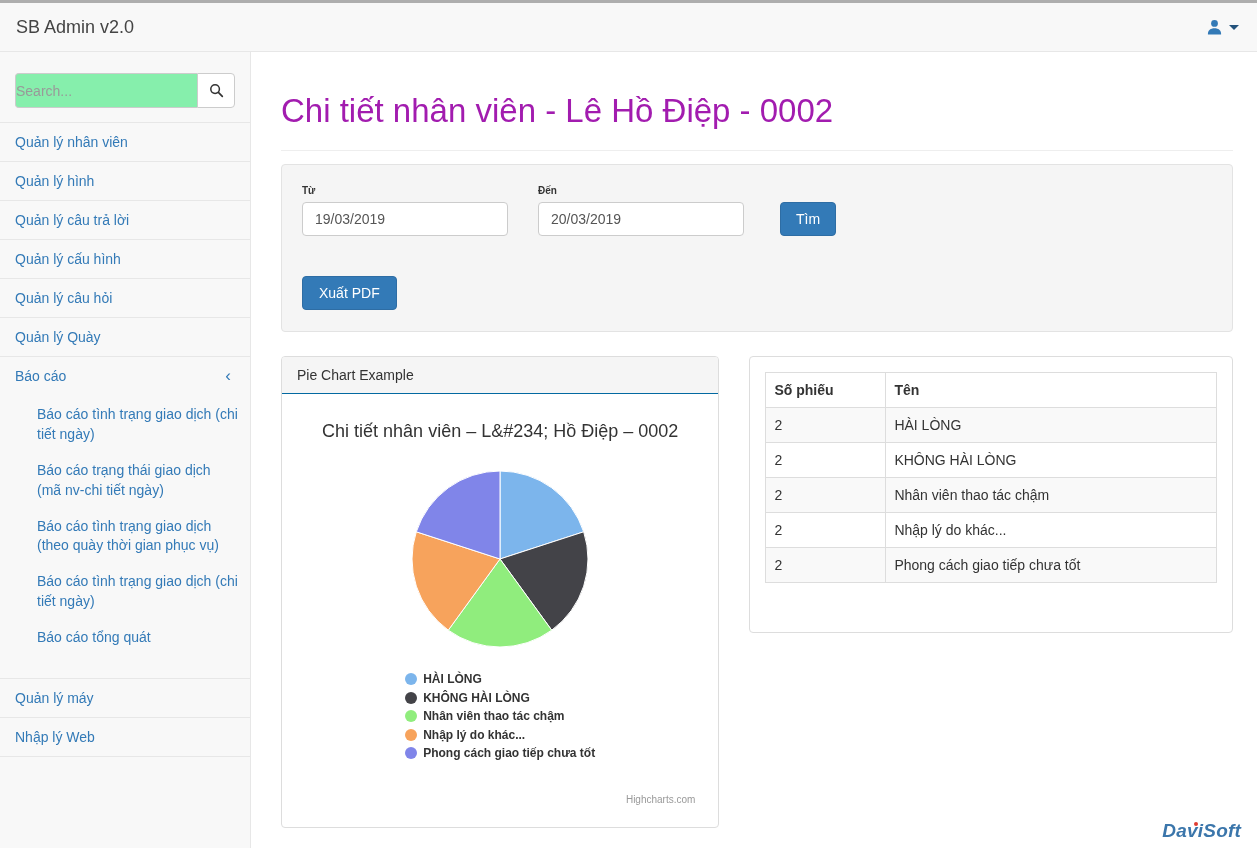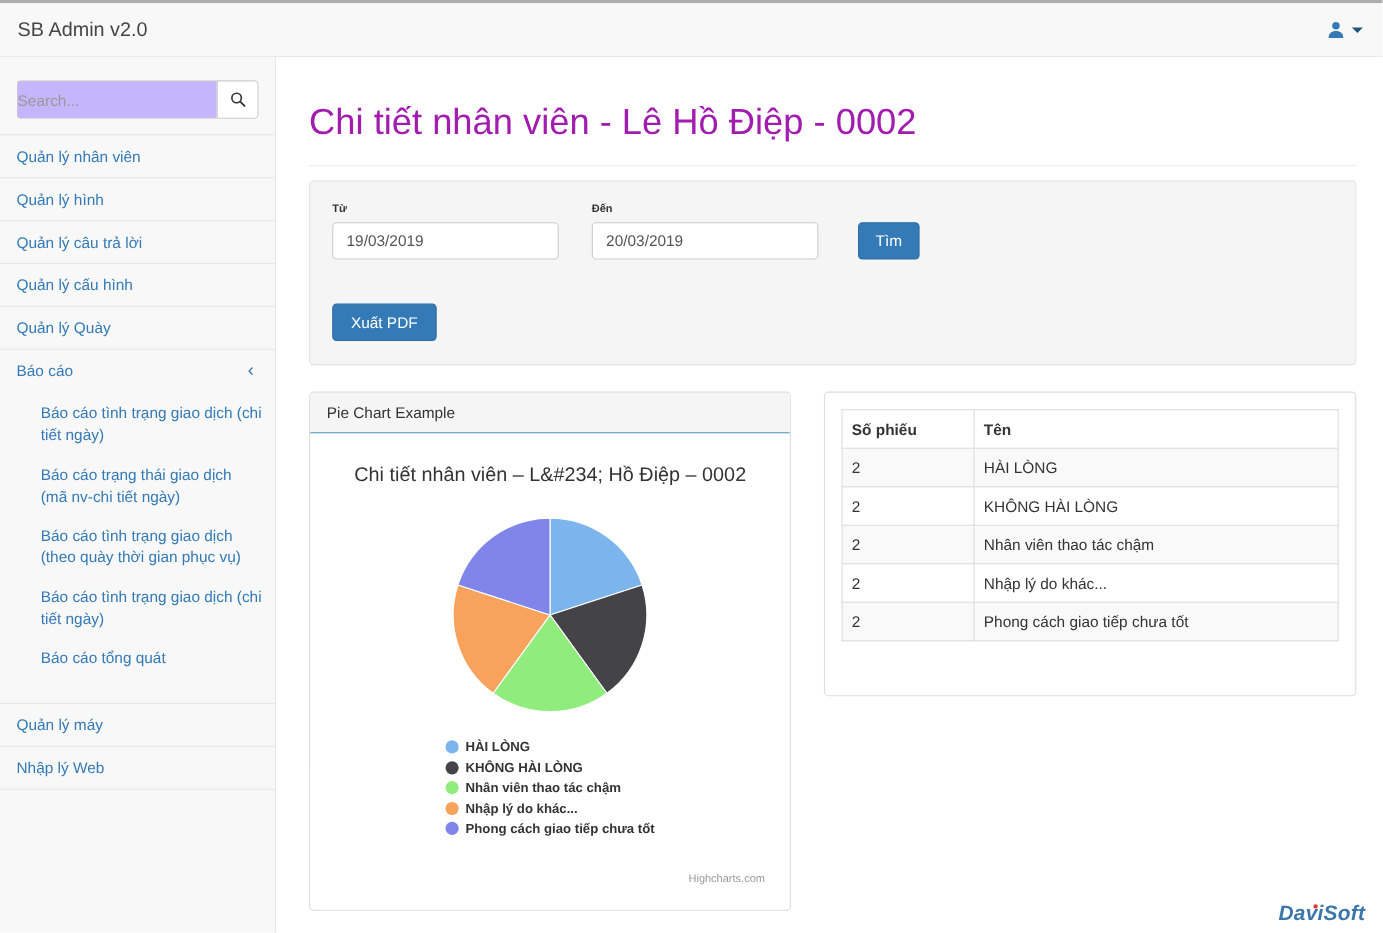--- a/index.html
+++ b/index.html
@@ -21,21 +21,21 @@
   .caret { width: 0; height: 0; border-left: 5px solid transparent; border-right: 5px solid transparent; border-top: 5px solid #23527c; }
   
   #sidebar {
     position: absolute; top: 52px; left: 0; bottom: 0; width: 251px;
     background: #f8f8f8; border-right: 1px solid #e7e7e7;
   }
   .search-wrap { display: flex; margin: 21px 15px 14px 15px; }
   .search-input {
     flex: 1; height: 35px; border: 1px solid #ccc; border-right: none;
     border-radius: 4px 0 0 4px; padding: 6px 0; font-size: 14px; color: #555;
-    background: #c4b5fd; outline: none; font-family: "Liberation Sans", sans-serif;
+    background: #86efac; outline: none; font-family: "Liberation Sans", sans-serif;
   }
   .search-input::placeholder { color: #999; }
   .search-btn {
     width: 40px; height: 35px; background: #fff; border: 1px solid #ccc;
     border-radius: 0 4px 4px 0; cursor: pointer; display: flex; align-items: center; justify-content: center;
   }
   #sidebar-menu { list-style: none; border-bottom: 1px solid #e7e7e7; }
   #sidebar-menu > li { border-top: 1px solid #e7e7e7; }
   #sidebar-menu > li > a {
     display: flex; justify-content: space-between; align-items: center;
@@ -153,20 +153,25 @@
         </a>
       </li>
       <li>
         <a>
           <span>Quản lý câu trả lời</span>
         </a>
       </li>
       <li>
         <a>
           <span>Quản lý cấu hình</span>
+        </a>
+      </li>
+      <li>
+        <a>
+          <span>Quản lý câu hỏi</span>
         </a>
       </li>
       <li>
         <a>
           <span>Quản lý Quày</span>
         </a>
       </li>
       <li>
         <a>
           <span>Báo cáo</span>

